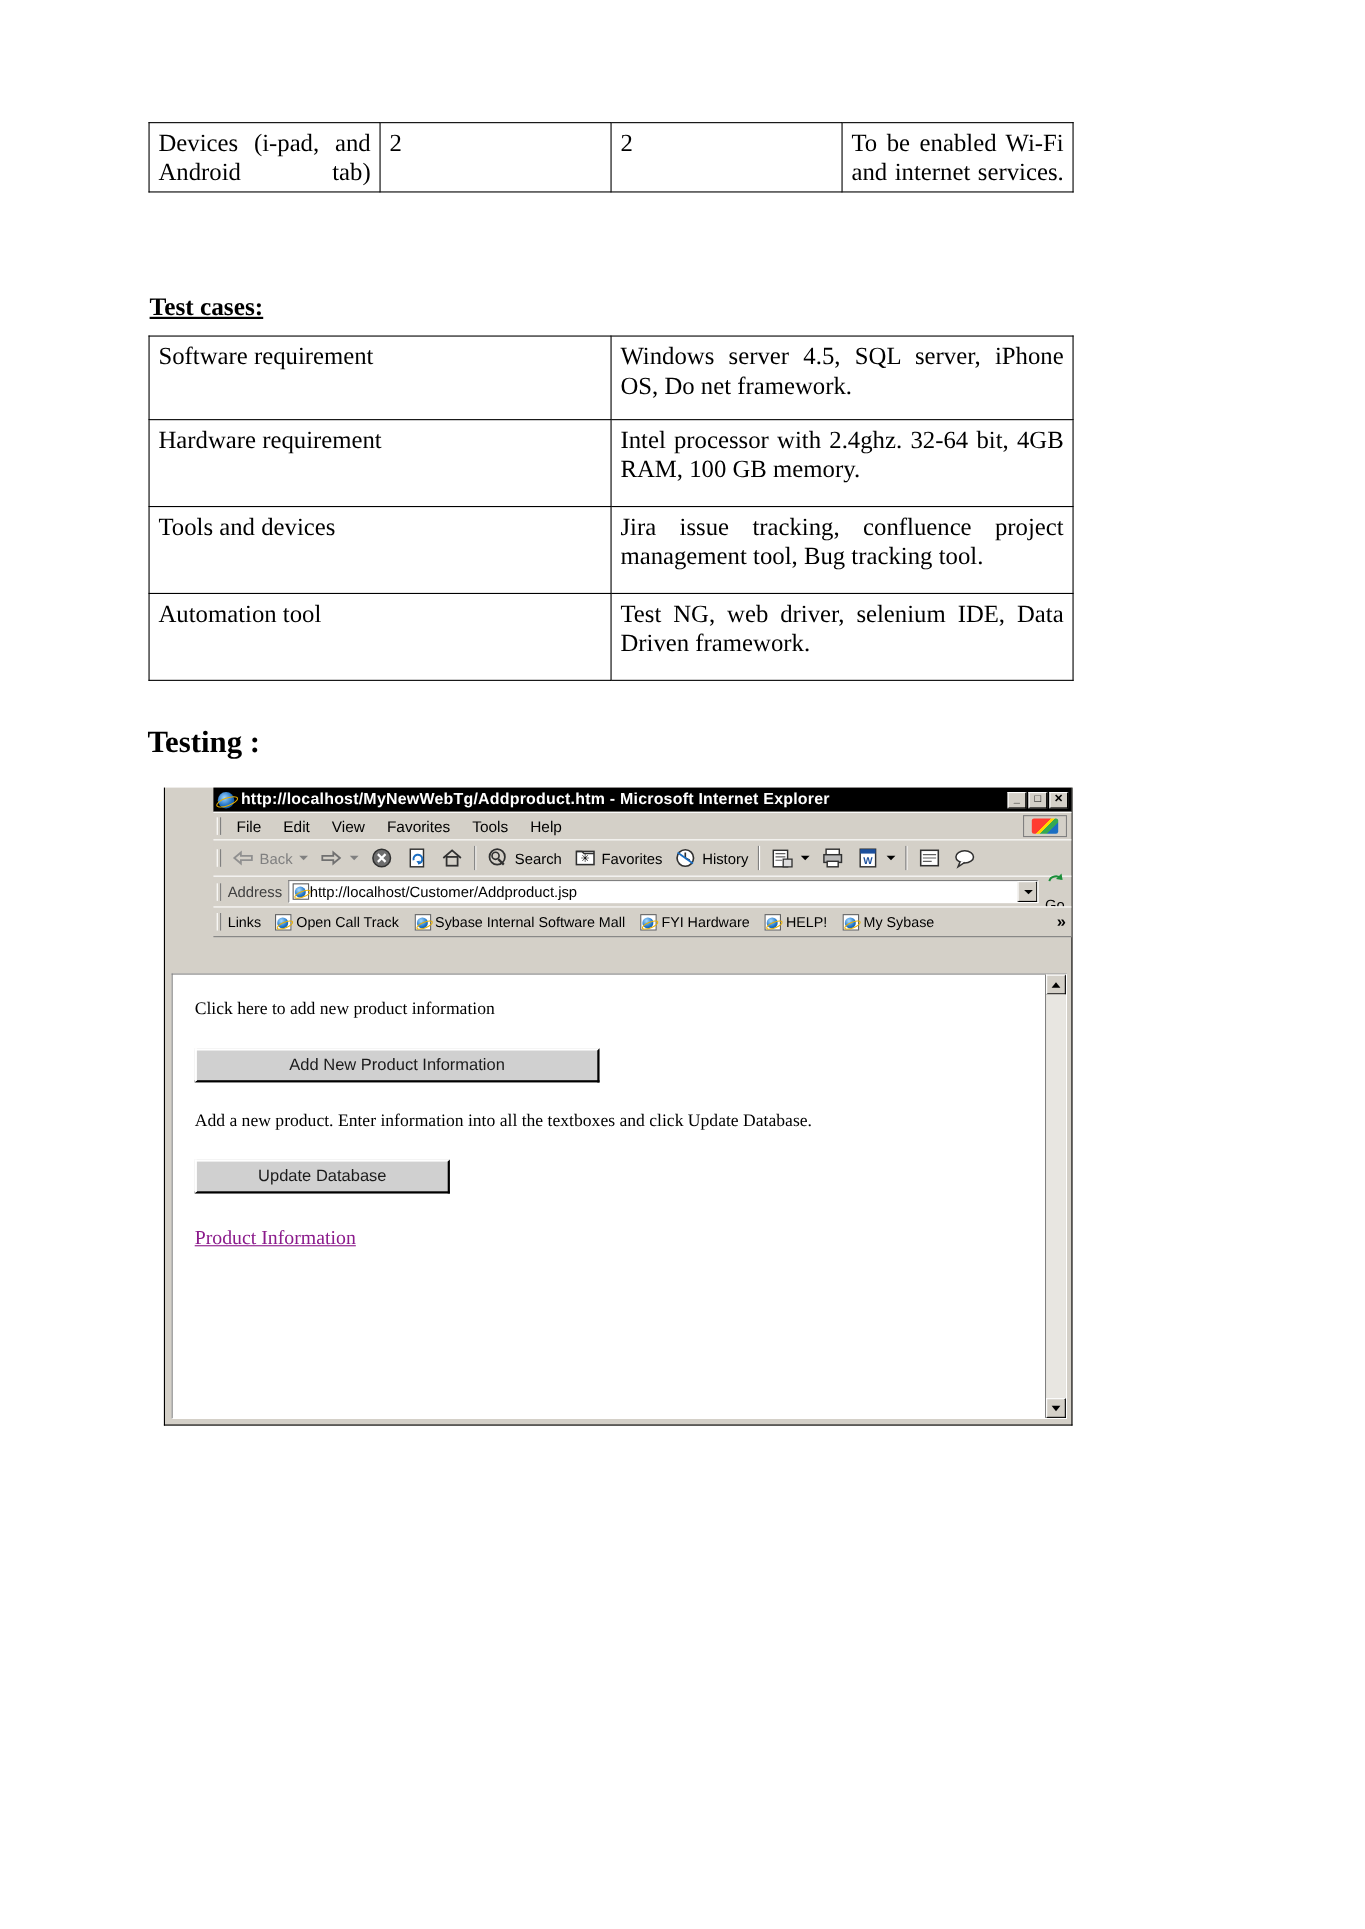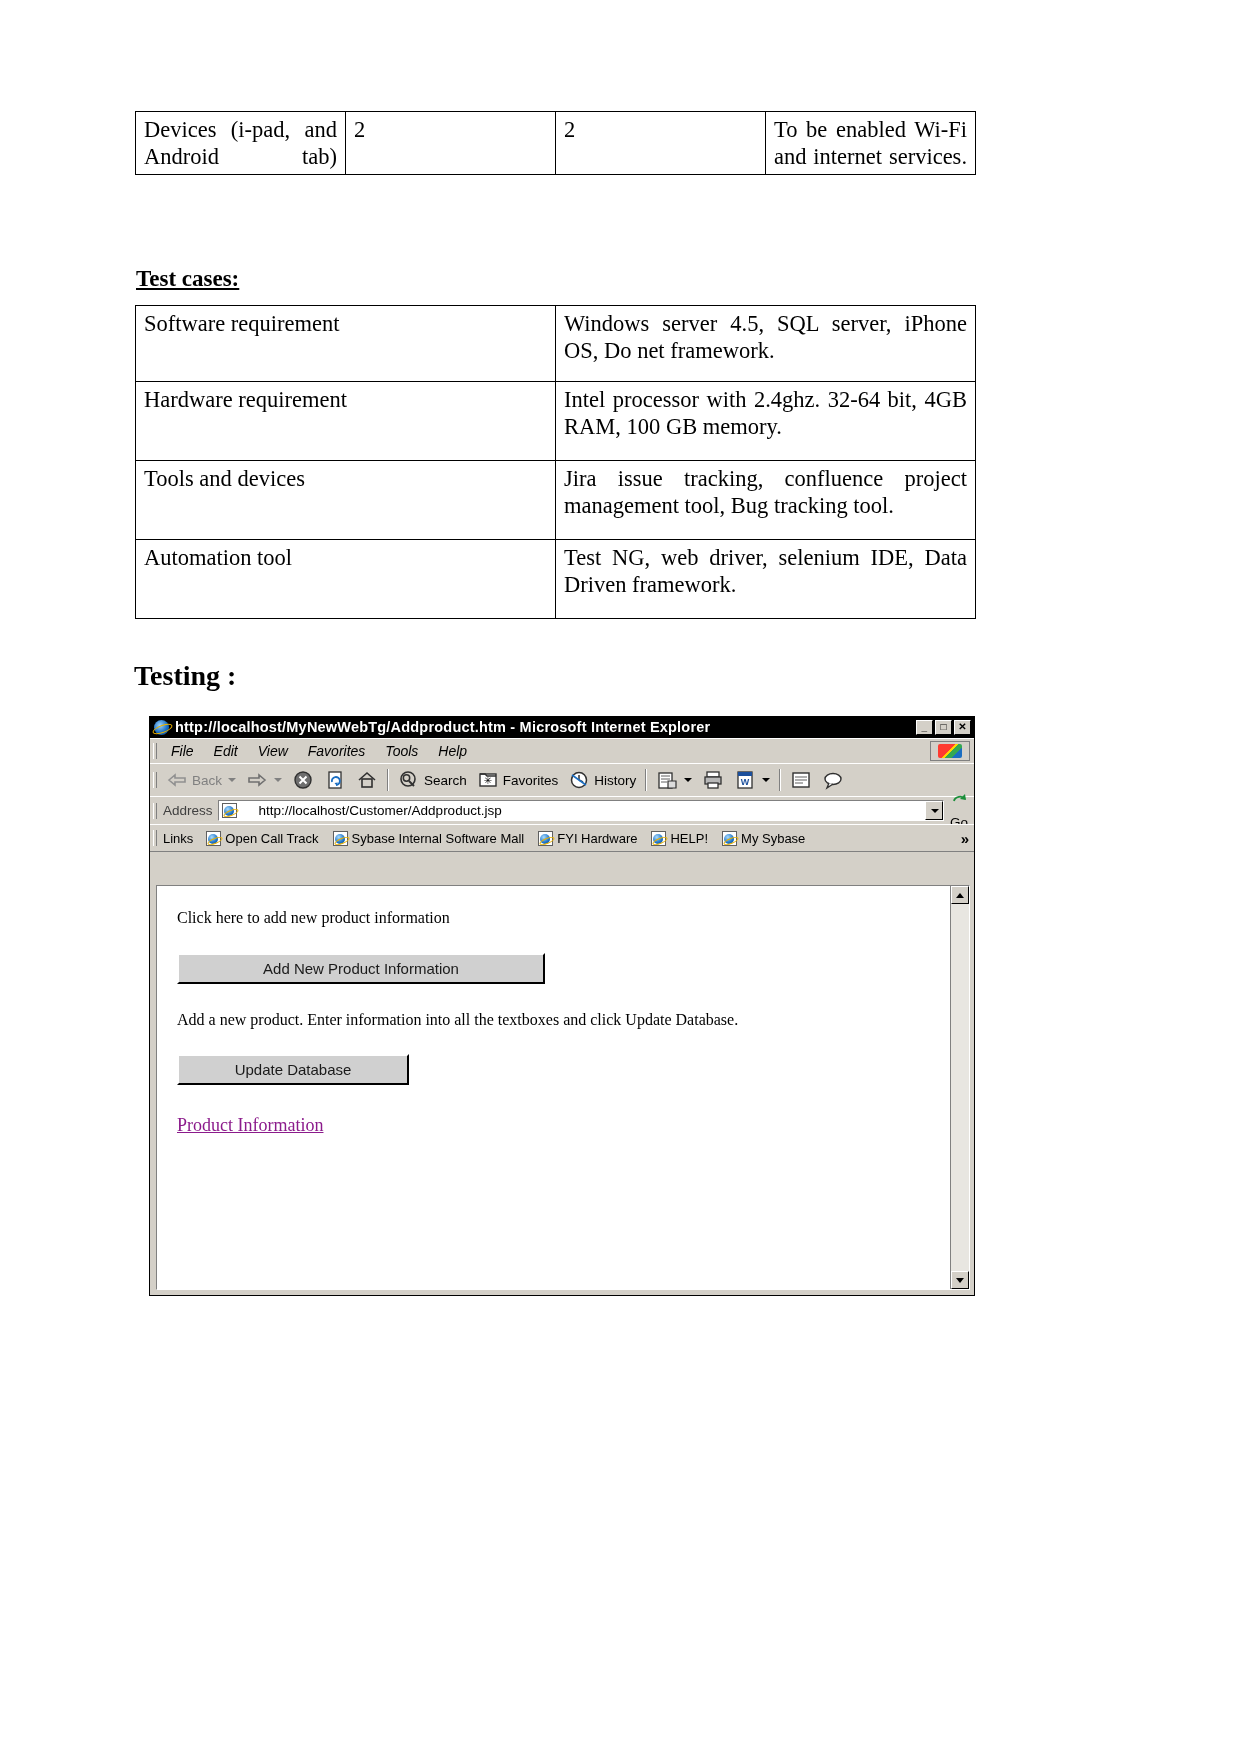--- a/index.html
+++ b/index.html
@@ -57,20 +57,21 @@
 
   
   #ie-window {
     position:absolute;
     left:149px; top:716px;
     width:826px; height:580px;
     background:#d4d0c8;
     font-family:"Liberation Sans", sans-serif;
     border:1px solid #000;
     border-top:none;
+    padding-left:44px;
     -webkit-font-smoothing:none;
   }
 
   
   .ie-titlebar {
     height:22px;
     background:#000000;
     color:#ffffff;
     display:flex; align-items:center;
     font-size:14.5px; font-weight:bold;
@@ -121,21 +122,21 @@
   }
   .gripper {
     width:4px; height:16px; margin:0 4px 0 3px;
     border-left:1.5px solid #ffffff;
     border-right:1.5px solid #808080;
     flex:0 0 auto;
   }
 
   
   .ie-menubar { height:25px; font-size:14px; color:#000; }
-  .menu-item { padding:2px 10px; cursor:default; white-space:nowrap;font-style:italic; }
+  .menu-item { padding:2px 10px; cursor:default; white-space:nowrap; }
   .menu-flag {
     position:absolute; right:4px; top:2px;
     width:40px; height:20px;
     background:#d4d0c8;
     border:1px solid #808080;
     display:flex; align-items:center; justify-content:center;
   }
   .flag-glyph {
     width:24px; height:14px;
     background:
@@ -160,21 +161,21 @@
   .ico { width:22px; height:22px; position:relative; flex:0 0 auto; }
 
   
   .ie-addressbar { height:28px; font-size:13.5px; color:#000; border-top:1px solid #ffffff; }
   .addr-label { padding:0 5px 0 2px; color:#404040; }
   .addr-field {
     flex:1; height:21px; background:#ffffff;
     border:1.5px inset #808080;
     border-top:1.5px solid #808080; border-left:1.5px solid #808080;
     border-right:1.5px solid #ffffff; border-bottom:1.5px solid #ffffff;
-    display:flex; align-items:center; gap:22px;
+    display:flex; align-items:center; gap:1px;
     padding:0 0 0 3px; overflow:hidden;
   }
   .addr-text { font-size:13.5px; white-space:nowrap; color:#000; }
   .addr-drop {
     width:18px; height:19px; margin-left:auto; flex:0 0 auto;
     background:#d4d0c8;
     border-top:1.5px solid #ffffff; border-left:1.5px solid #ffffff;
     border-right:1.5px solid #000; border-bottom:1.5px solid #000;
     display:flex; align-items:center; justify-content:center;
   }

